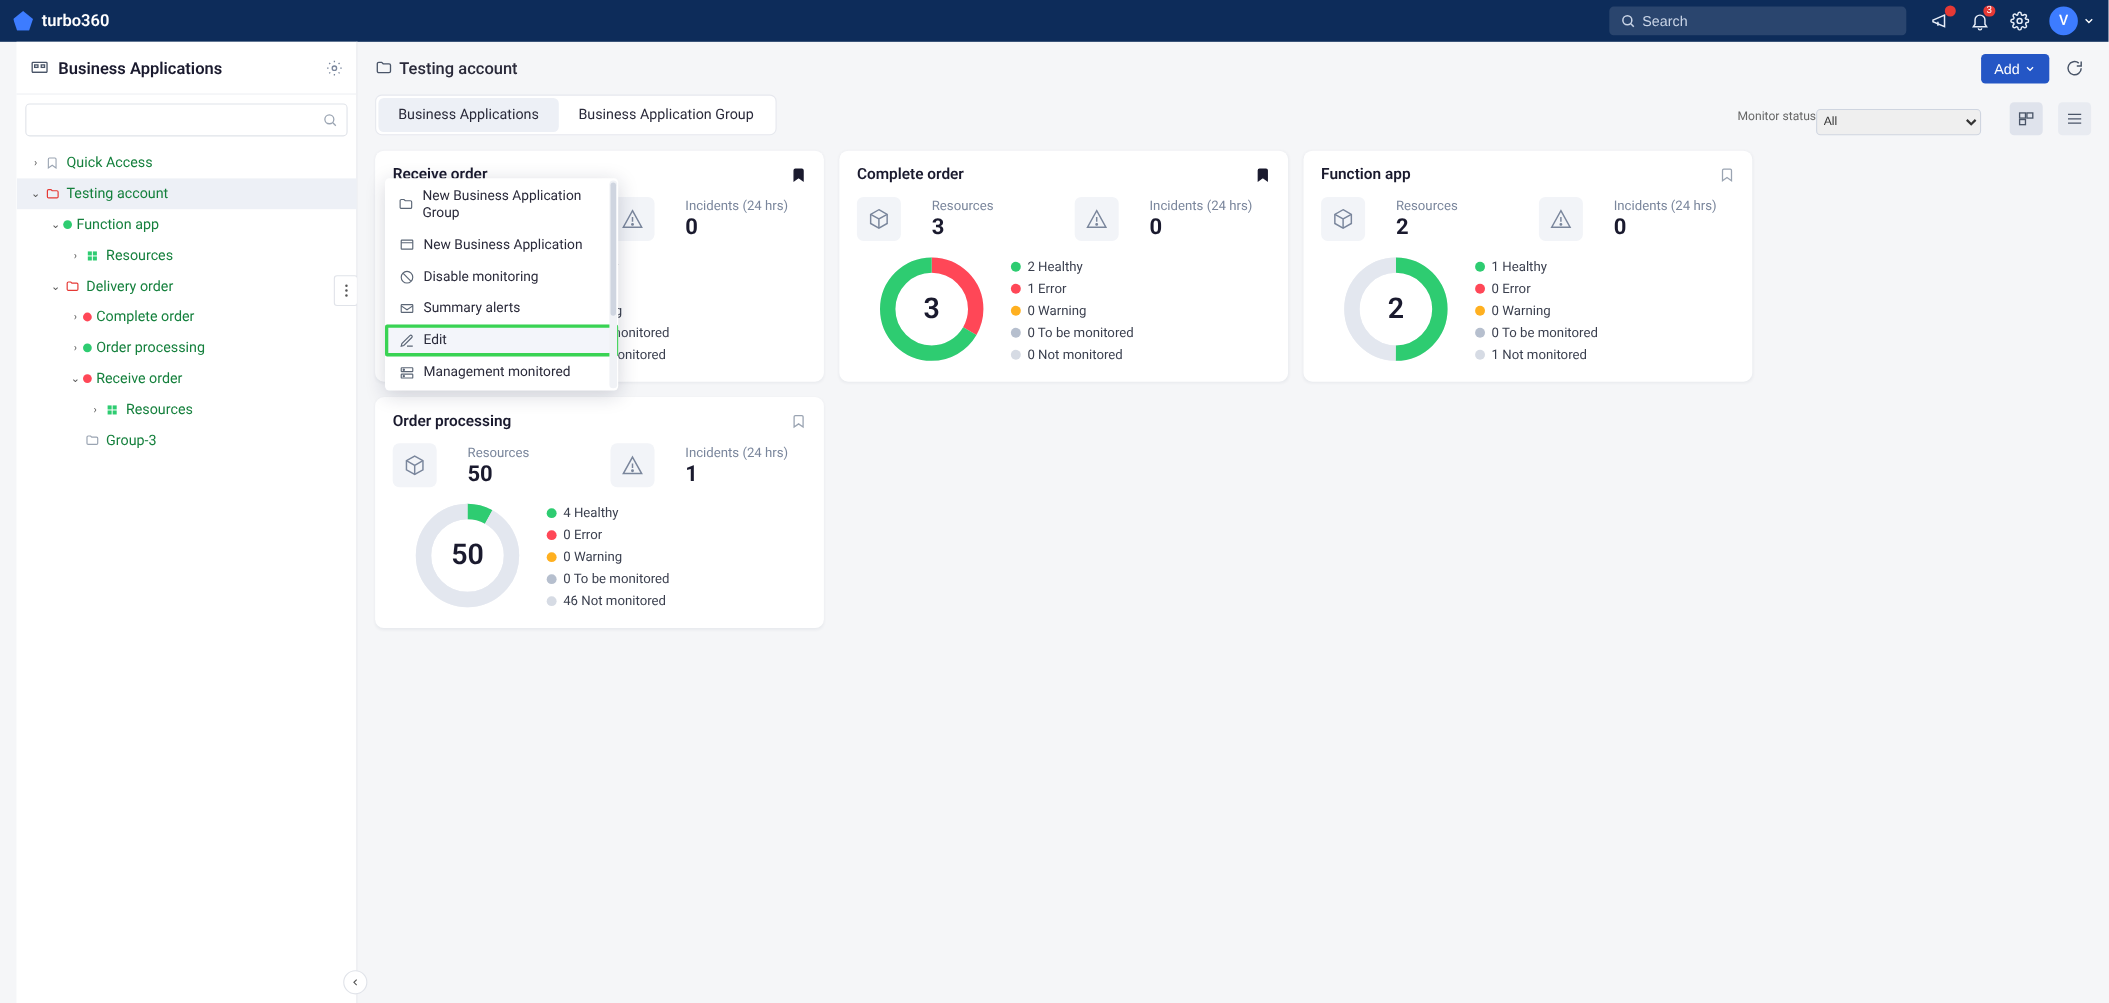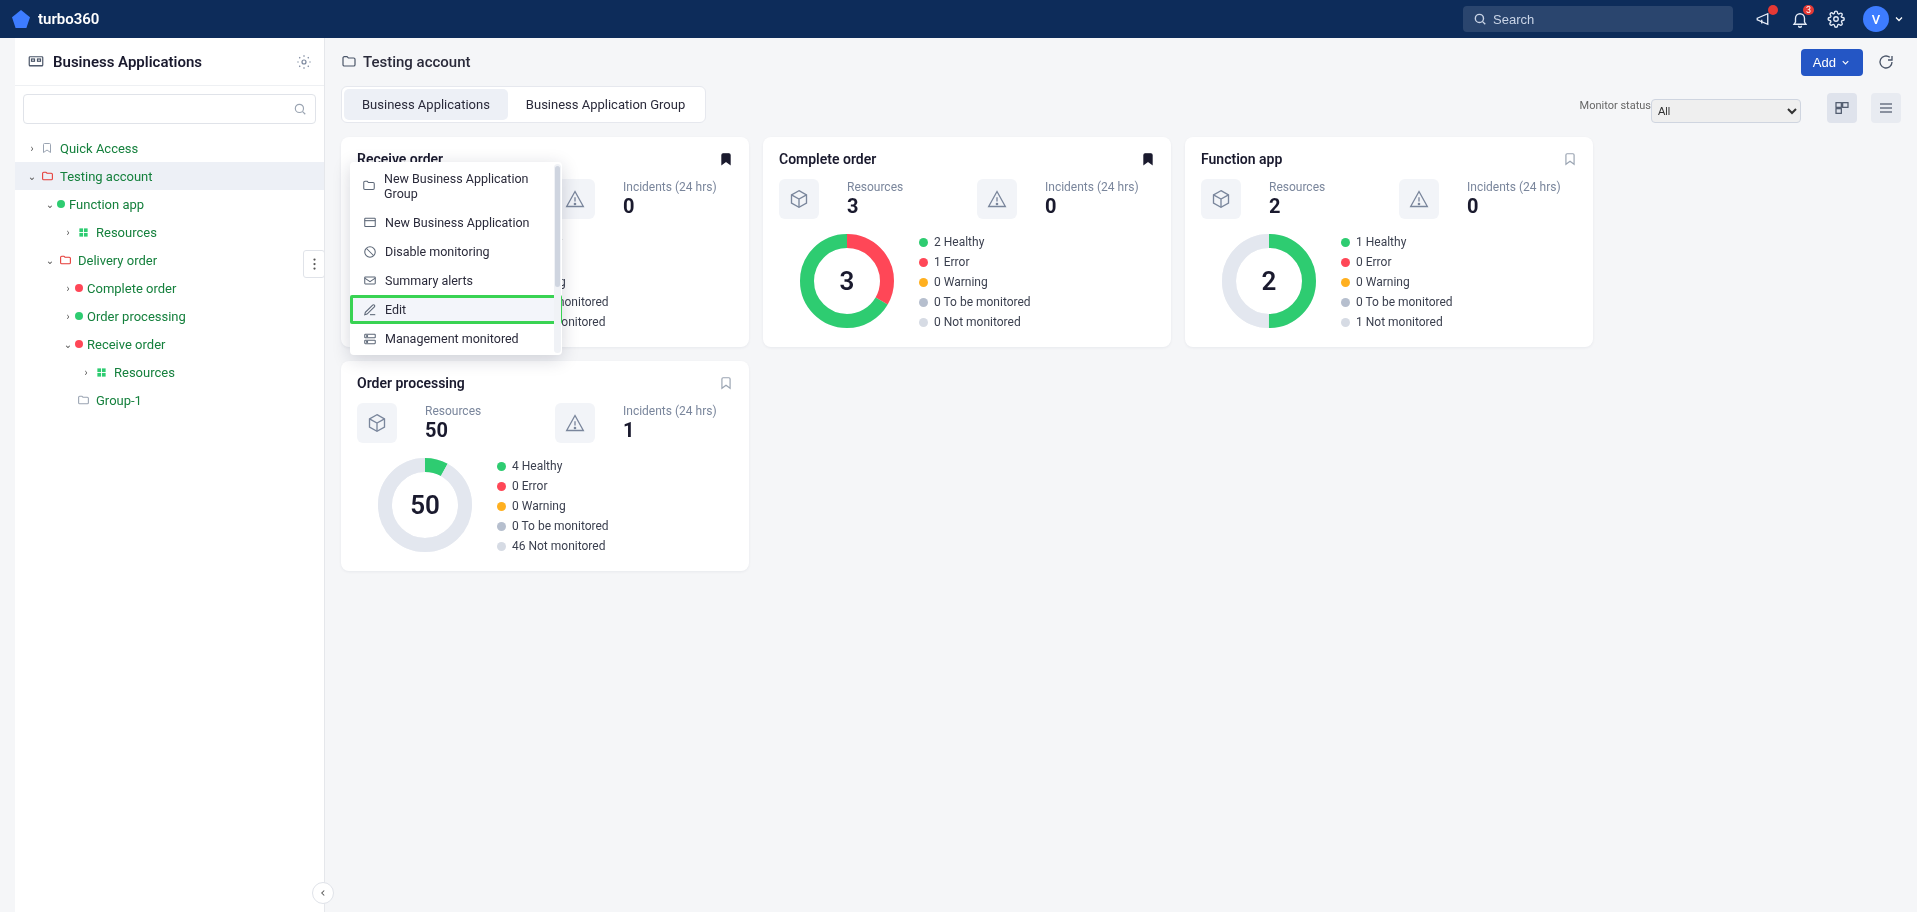--- a/index.html
+++ b/index.html
@@ -418,21 +418,21 @@
         <span class="tree-label">Resources</span>
       </div>
 
       <div class="tree-row" style="padding-left:46px;">
         <span class="tree-caret"></span>
         <span class="tree-icon folder-gray">
           <svg width="13" height="13" viewBox="0 0 24 24" fill="none" stroke="currentColor" stroke-width="2">
               <path d="M3 6a2 2 0 012-2h4l2 2h8a2 2 0 012 2v8a2 2 0 01-2 2H5a2 2 0 01-2-2V6z"></path>
             </svg>
         </span>
-        <span class="tree-label">Group-1</span>
+        <span class="tree-label">Group-3</span>
       </div>
 
       <div class="tree-more-btn">
         <svg width="3" height="14" viewBox="0 0 4 16" fill="#555">
             <circle cx="2" cy="2" r="1.5"></circle>
             <circle cx="2" cy="8" r="1.5"></circle>
             <circle cx="2" cy="14" r="1.5"></circle>
           </svg>
       </div>
 

